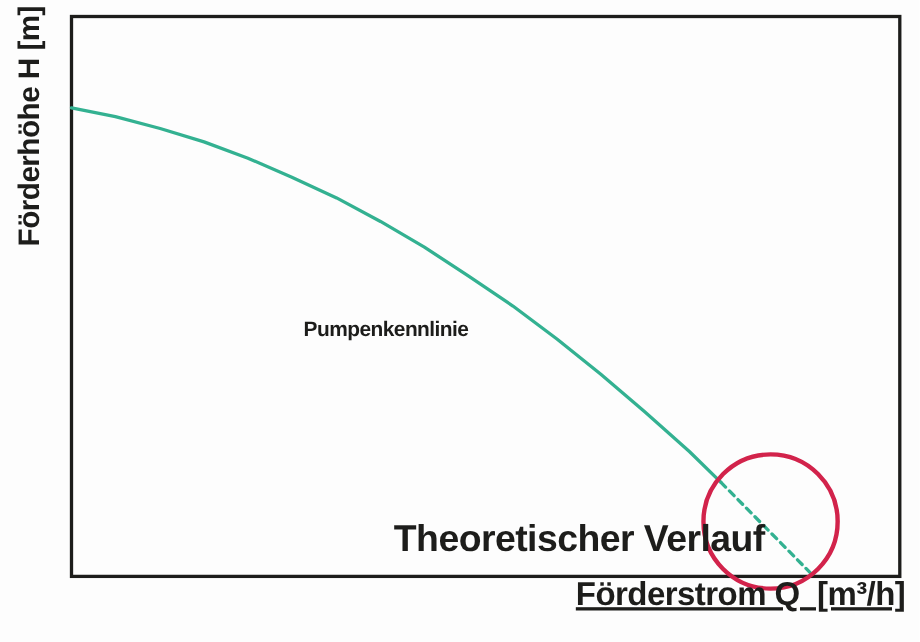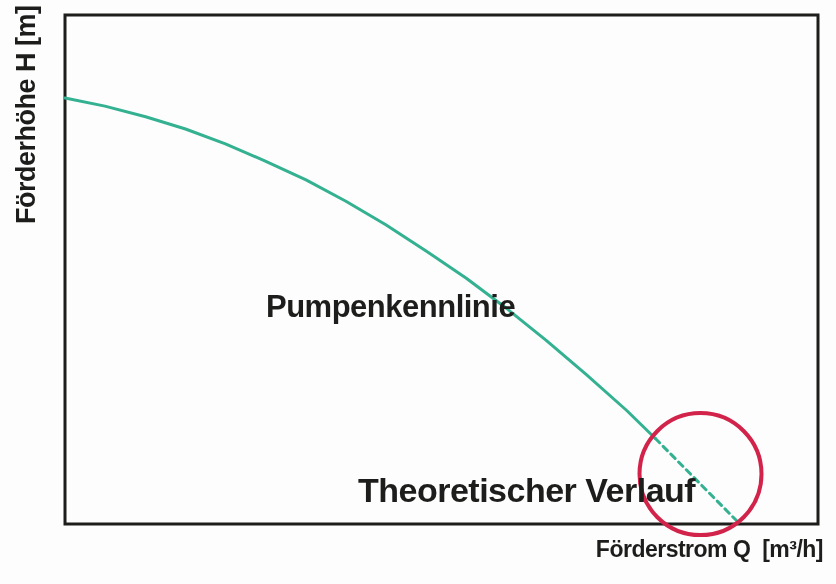--- a/index.html
+++ b/index.html
@@ -22,28 +22,29 @@
   }
   .ylabel {
     left: 12px;
     top: 224px;
     transform: rotate(-90deg);
     transform-origin: 0 0;
     font-size: 27px;
   }
   .xlabel {
     right: 13px;
-    top: 537px;
-    font-size: 23px;
+    top: 524px;
+    font-size: 30px;
     white-space: pre;
+    text-decoration: underline;
   }
   .curve-label {
-    left: 266px;
+    left: 276px;
     top: 290px;
-    font-size: 31px;
+    font-size: 19px;
   }
   .theo-label {
     left: 358px;
     top: 472px;
     font-size: 34px;
   }
 </style>
 </head>
 <body>
 

